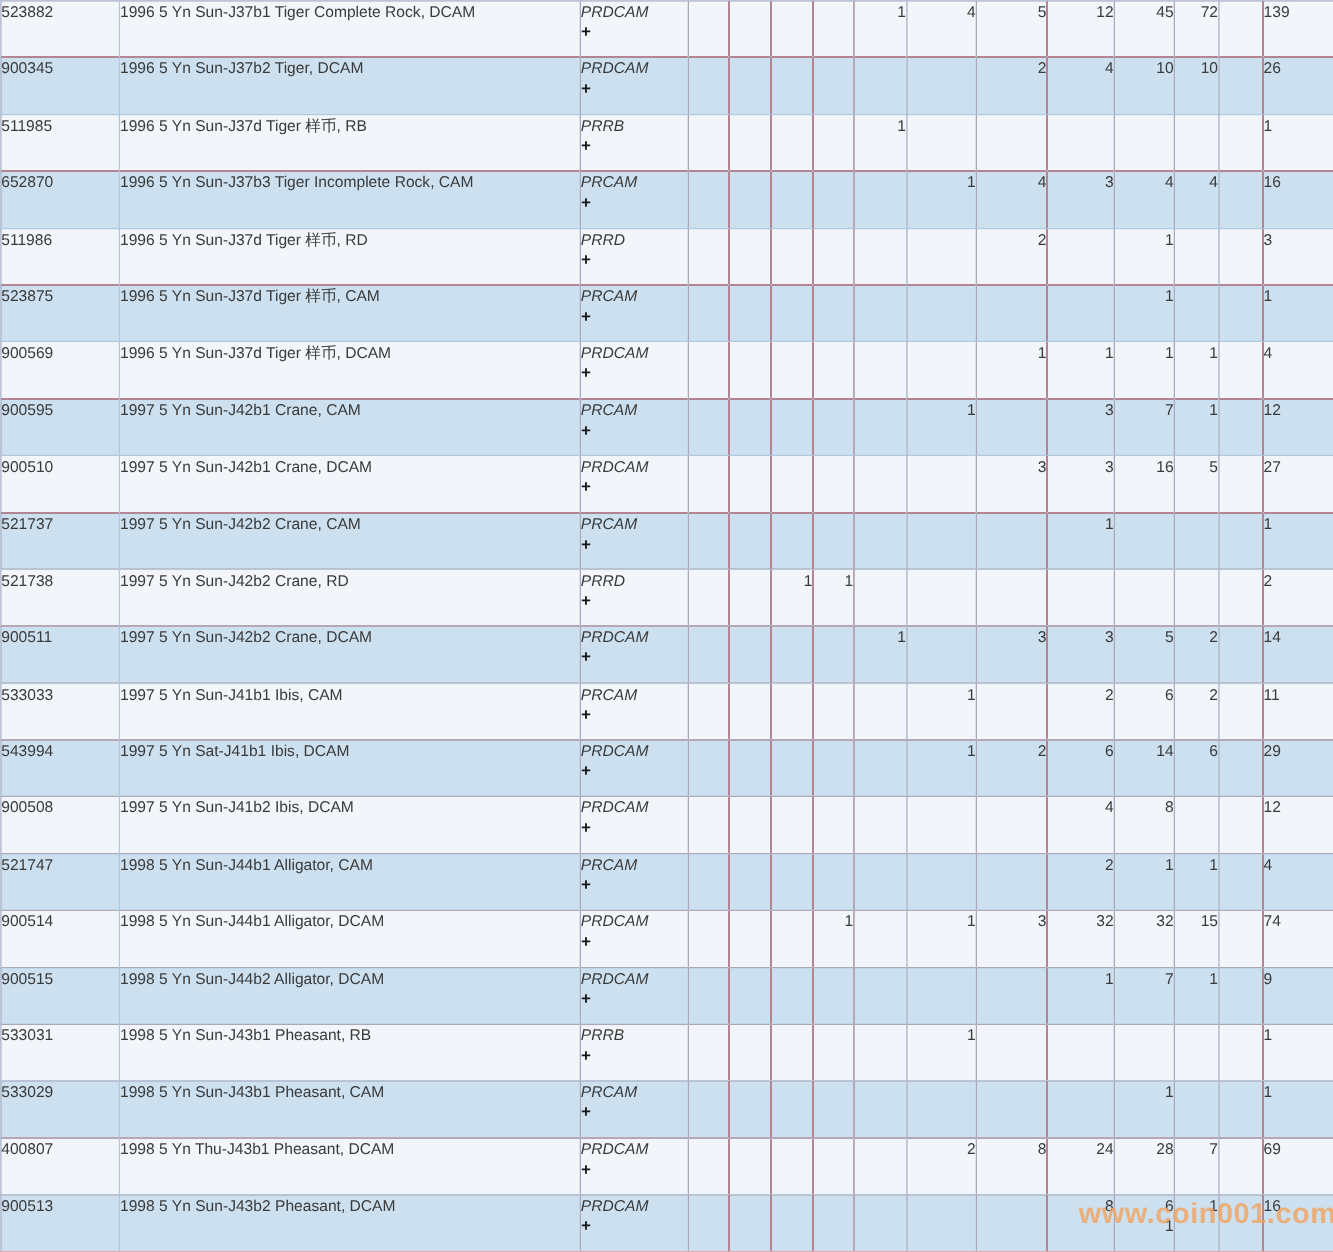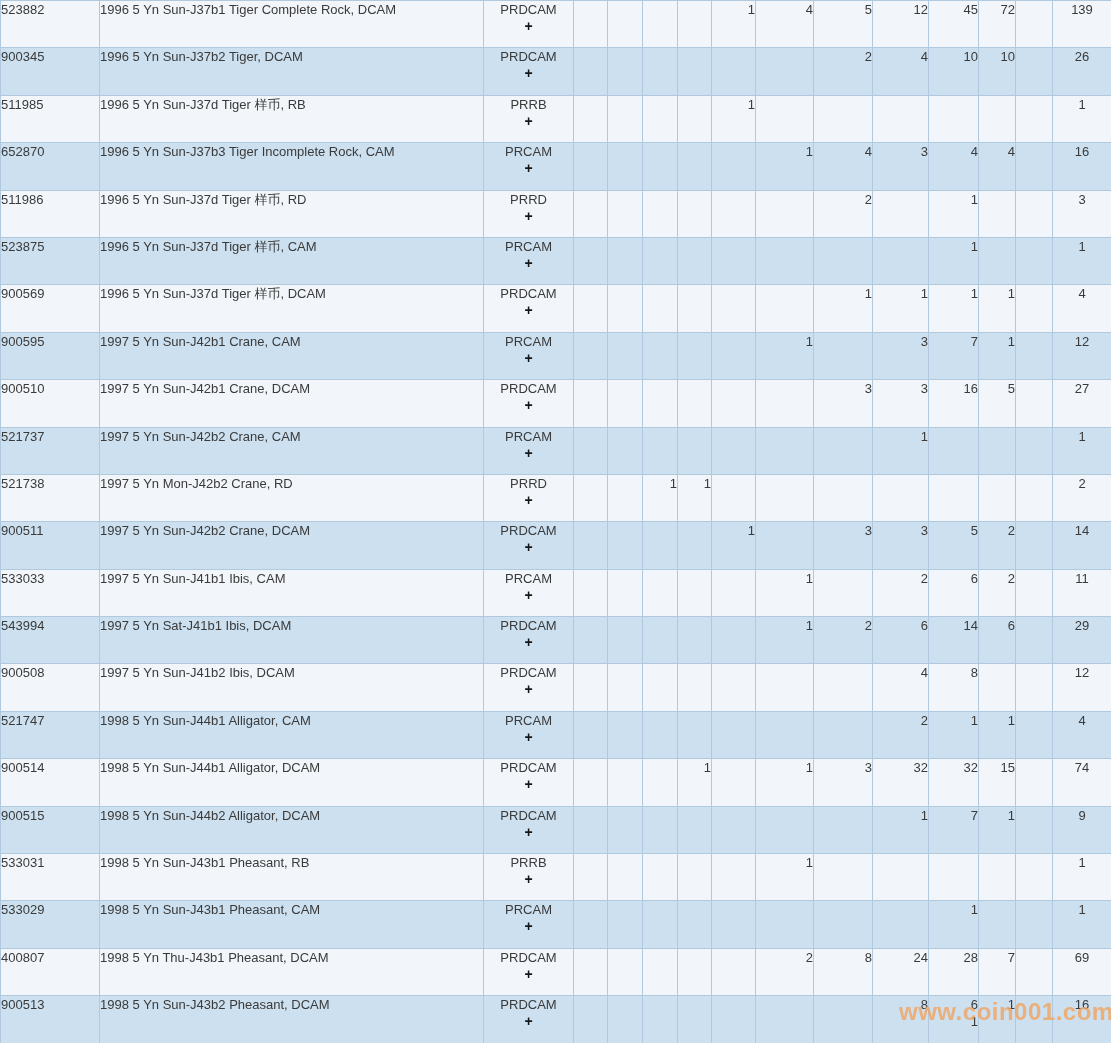--- a/index.html
+++ b/index.html
@@ -32,35 +32,36 @@
     white-space: nowrap;
   }
   tr.row-light td { background: #f2f6fa; }
   tr.row-blue  td { background: #cce0f0; }
   td.cert {
     color: #b2653a;
     padding: 5px 4px 0 7px;
   }
   td.desc  { padding: 5px 6px 0 7px; }
   td.grade {
-    text-align: center;
+    text-align: left;
     padding-top: 5px;
+    font-style: italic;
   }
   td.grade .plus-line {
     font-weight: bold;
     font-size: 14px;
     color: #151515;
   }
   td.num {
     text-align: right;
     padding: 5px 9px 0 0;
   }
   td.num .line2 { min-height: 17px; }
   td.total {
-    text-align: center;
+    text-align: left;
     padding: 5px 8px 0 0;
   }
   .watermark {
     position: absolute;
     left: 899px;
     top: 998px;
     font-size: 24px;
     font-weight: bold;
     letter-spacing: 0.5px;
     color: rgba(240, 163, 95, 0.82);
@@ -618,21 +619,21 @@
             <div class="line2"></div>
       </td>
       <td class="num">
         <div class="line1"></div>
             <div class="line2"></div>
       </td>
       <td class="total">1</td>
     </tr>
         <tr class="row-light">
       <td class="cert">521738</td>
-      <td class="desc">1997 5 Yn Mon-J42b2 Crane, RD</td>
+      <td class="desc">1997 5 Yn Sun-J42b2 Crane, RD</td>
       <td class="grade">
         <div>PRRD</div>
         <div class="plus-line">+</div>
       </td>
       <td class="num">
         <div class="line1"></div>
             <div class="line2"></div>
       </td>
       <td class="num">
         <div class="line1"></div>

